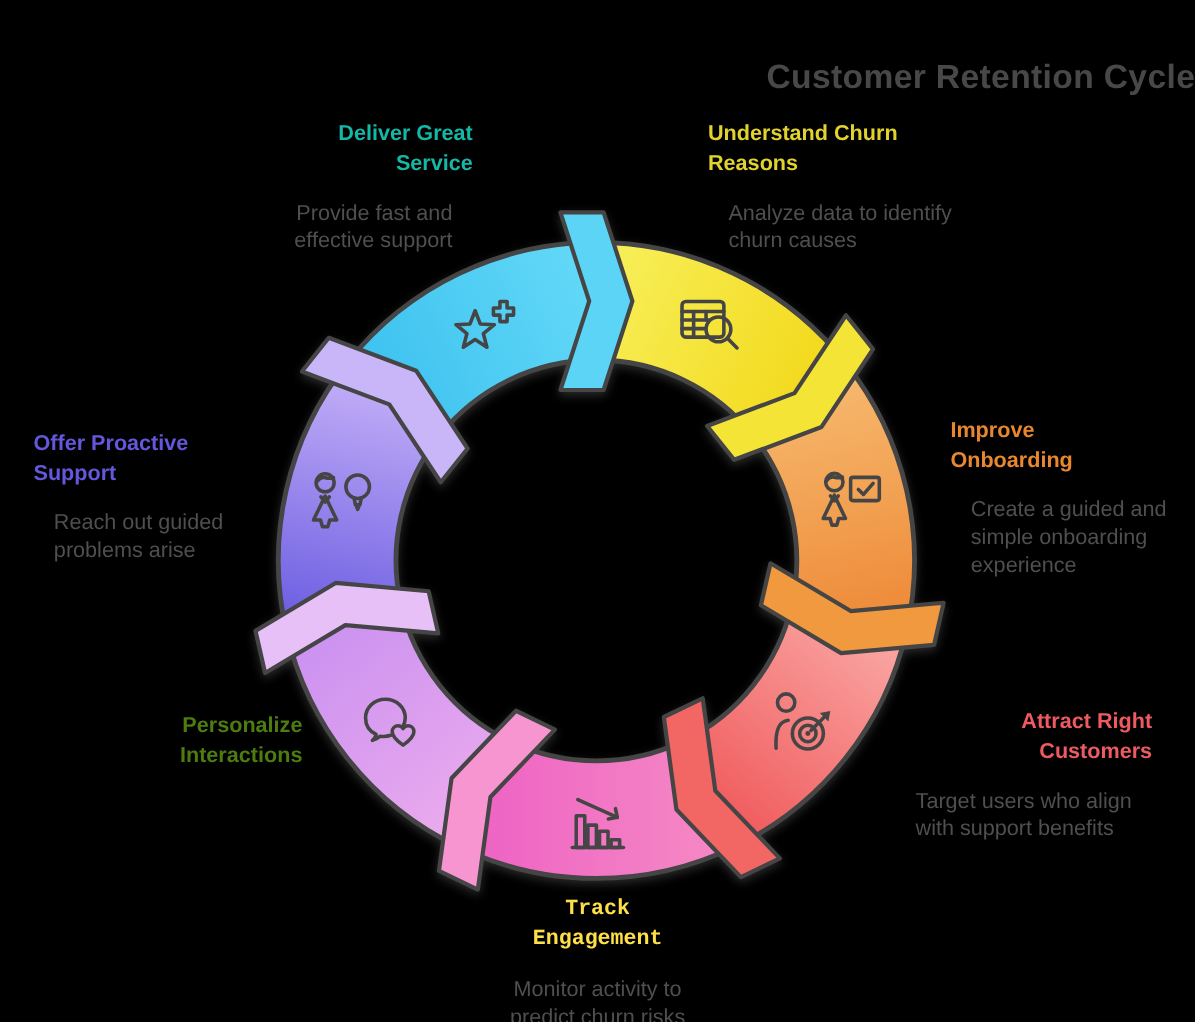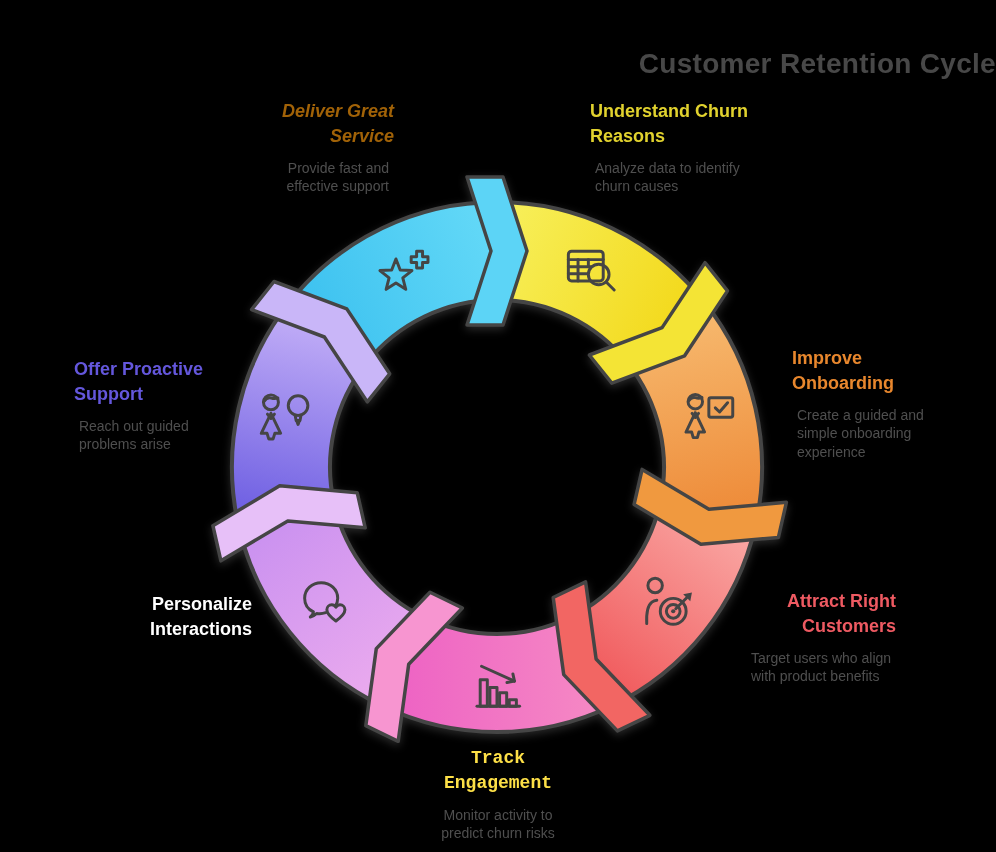--- a/index.html
+++ b/index.html
@@ -5,21 +5,21 @@
   html,body{margin:0;padding:0;background:#000;}
   .stage{position:relative;width:996px;height:852px;background:var(--bg,#000);overflow:hidden;
          font-family:"Liberation Sans","DejaVu Sans",sans-serif;}
   #title{position:absolute;top:48px;left:0;width:100%;text-align:right;margin:0;
          font-size:28px;font-weight:bold;color:var(--title,#484848);letter-spacing:.3px;}
   #ring{position:absolute;left:0;top:0;filter:drop-shadow(0 3px 4px rgba(90,90,90,.45));}
   #ring symbol *{fill:none;stroke:var(--icon,#454545);stroke-width:2.3;stroke-linecap:round;stroke-linejoin:round;}
   #ring symbol .if{fill:var(--icon,#454545);stroke:none;}
   .lb{position:absolute;}
   .lb h2{margin:0 0 10px;font-size:18px;font-weight:bold;line-height:1.38;white-space:pre-line;}
-  .lb p{margin:5px;font-size:14px;line-height:1.32;color:var(--desc,#4F4F4F);white-space:pre-line;}
+  .lb p{margin:17px;font-size:18px;line-height:1.32;color:var(--desc,#4F4F4F);white-space:pre-line;}
   #lb-deliver{top:99px;right:602px;text-align:right;}
   #lb-understand{top:99px;left:590px;text-align:left;}
   #lb-improve{top:346px;left:792px;text-align:left;}
   #lb-attract{top:589px;left:746px;text-align:left;}
   #lb-track{top:746px;left:387px;width:222px;text-align:center;}
   #lb-personalize{top:592px;right:744px;text-align:right;}
   #lb-offer{top:357px;right:793px;text-align:left;}
 </style>
 </head>
 <body>
@@ -151,38 +151,38 @@
   <div class="lb" id="lb-understand">
     <h2 style="color: rgb(225, 210, 46);">Understand Churn
 Reasons</h2>
     <p>Analyze data to identify
 churn causes</p>
   </div>
   <div class="lb" id="lb-attract">
     <h2 style="color: rgb(238, 90, 98); text-align: right;">Attract Right
 Customers</h2>
     <p>Target users who align
-with product benefits</p>
+with support benefits</p>
   </div>
   <div class="lb" id="lb-track">
     <h2 style="color: #fde047; font-family: Liberation Mono, monospace;">Track
 Engagement</h2>
     <p>Monitor activity to
 predict churn risks</p>
   </div>
   <div class="lb" id="lb-personalize">
-    <h2 style="color: #ffffff;">Personalize
+    <h2 style="color: #4d7c0f;">Personalize
 Interactions</h2>
   </div>
   <div class="lb" id="lb-offer">
     <h2 style="color: rgb(100, 87, 220);">Offer Proactive
 Support</h2>
     <p>Reach out guided
 problems arise</p>
   </div>
   <div class="lb" id="lb-deliver">
-    <h2 style="color: #a16207; font-style: italic;">Deliver Great
+    <h2 style="color: #14b8a6;">Deliver Great
 Service</h2>
     <p>Provide fast and
 effective support</p>
   </div>
 
 </div>
 
 </body></html>

